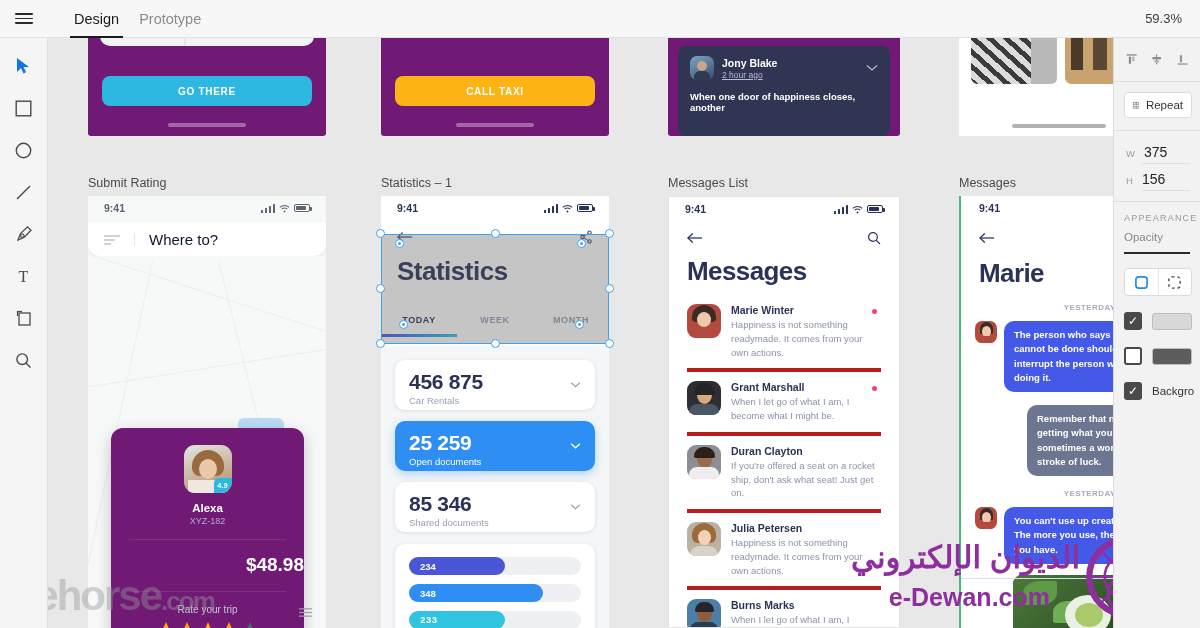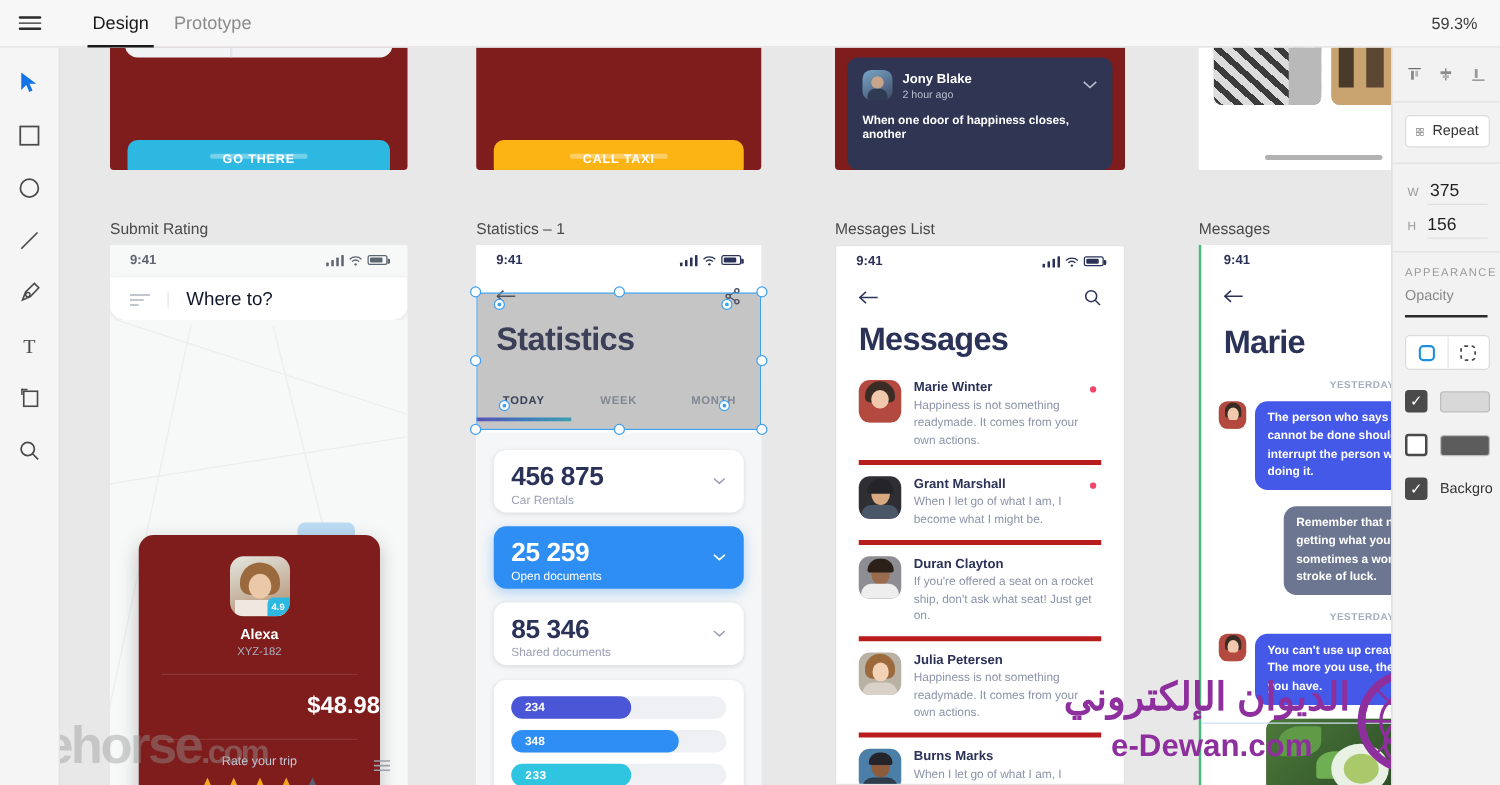--- a/index.html
+++ b/index.html
@@ -53,23 +53,23 @@
   .sbar { display: flex; align-items: flex-end; gap: 2px; }
   .sbar i { display: block; width: 2px; background: currentColor; border-radius: .5px; }
   .sbar i:nth-child(1){height:3px}.sbar i:nth-child(2){height:5px}
   .sbar i:nth-child(3){height:7px}.sbar i:nth-child(4){height:9px}
   .wifi { width: 11px; height: 9px; position: relative; }
   .batt { width: 16px; height: 8px; border: 1.2px solid currentColor; border-radius: 2px; position: relative; }
   .batt::after { content:""; position:absolute; right:-3px; top:2px; width:1.6px; height:4px; background: currentColor; border-radius:0 1px 1px 0;}
   .batt i { position:absolute; left:1px; top:1px; bottom:1px; width: 70%; background: currentColor; border-radius:1px;}
 
   
-  .darkcard { background: #7f1d1d; }
+  .darkcard { background: #701a75; }
   .btn-pill { border-radius: 8px; display:flex; align-items:center; justify-content:center;
-    font-size: 10px; font-weight: bold; color:#fff; letter-spacing: .7px; margin-top: 36px; }
+    font-size: 10px; font-weight: bold; color:#fff; letter-spacing: .7px; }
   .homebar { height: 4px; border-radius: 2px; background: rgba(255,255,255,.35); margin: 0 auto; }
   .stat-title { font-size: 26px; font-weight: bold; color:#2b3258; letter-spacing:-.5px;}
   .seg { display:flex; height: 28px; }
   .seg div { flex:1; display:flex; align-items:center; justify-content:center;
     font-size: 9px; font-weight: bold; letter-spacing: .6px; color:#9aa0b5;}
   .seg div.on { color:#2b3258; }
   .seg-underline { height: 3px; width: 33.33%; background: linear-gradient(90deg,#5b4ee0,#2f8ef4,#2fc4e0); }
   .stat-card { background:#fff; border-radius: 10px; box-shadow: 0 1px 4px rgba(0,0,0,.10);
     padding: 10px 14px; position: relative; }
   .stat-card .num { font-size: 21px; font-weight: bold; color:#2b3258; letter-spacing:-.3px; }
@@ -227,21 +227,21 @@
     <div class="board darkcard" style="left:620px; top:-34px; width:232px; height:132px; border-radius:0 0 3px 3px;">
 
       <div style="position:absolute; left:10px; right:10px; top:42px; bottom:0; background:#2f3552; border-radius:8px; padding:10px 12px;">
         <div style="display:flex; align-items:center; gap:8px;">
           <div class="avatar" style="width:24px;height:24px;flex:0 0 24px;border-radius:7px;background:linear-gradient(150deg,#7aa7c7,#3d4a66);">
             <div style="position:absolute;left:7px;top:5px;width:10px;height:10px;border-radius:50%;background:#c8a48a;"></div>
             <div style="position:absolute;left:4px;bottom:0;width:16px;height:9px;border-radius:6px 6px 0 0;background:#2e3b52;"></div>
           </div>
           <div>
             <div style="font-size:10.5px;font-weight:bold;color:#fff;">Jony Blake</div>
-            <div style="font-size:8.5px;color:#b8bed0;margin-top:1px;">2 hour ago</div>
+            <div style="font-size:8.5px;color:#b8bed0;margin-top:1px;text-decoration:underline;">2 hour ago</div>
           </div>
           <svg width="12" height="8" viewBox="0 0 12 8" style="margin-left:auto;">
             <path d="M1 1.5 L6 6 L11 1.5" fill="none" stroke="#b8bed0" stroke-width="1.3"></path>
           </svg>
         </div>
         <div style="margin-top:11px; font-size:9.5px; color:#fff; font-weight:600;">When one door of happiness closes, another</div>
       </div>
     </div>
 
     <div class="board" style="left:911px; top:-34px; width:200px; height:132px; background:#fff;">

